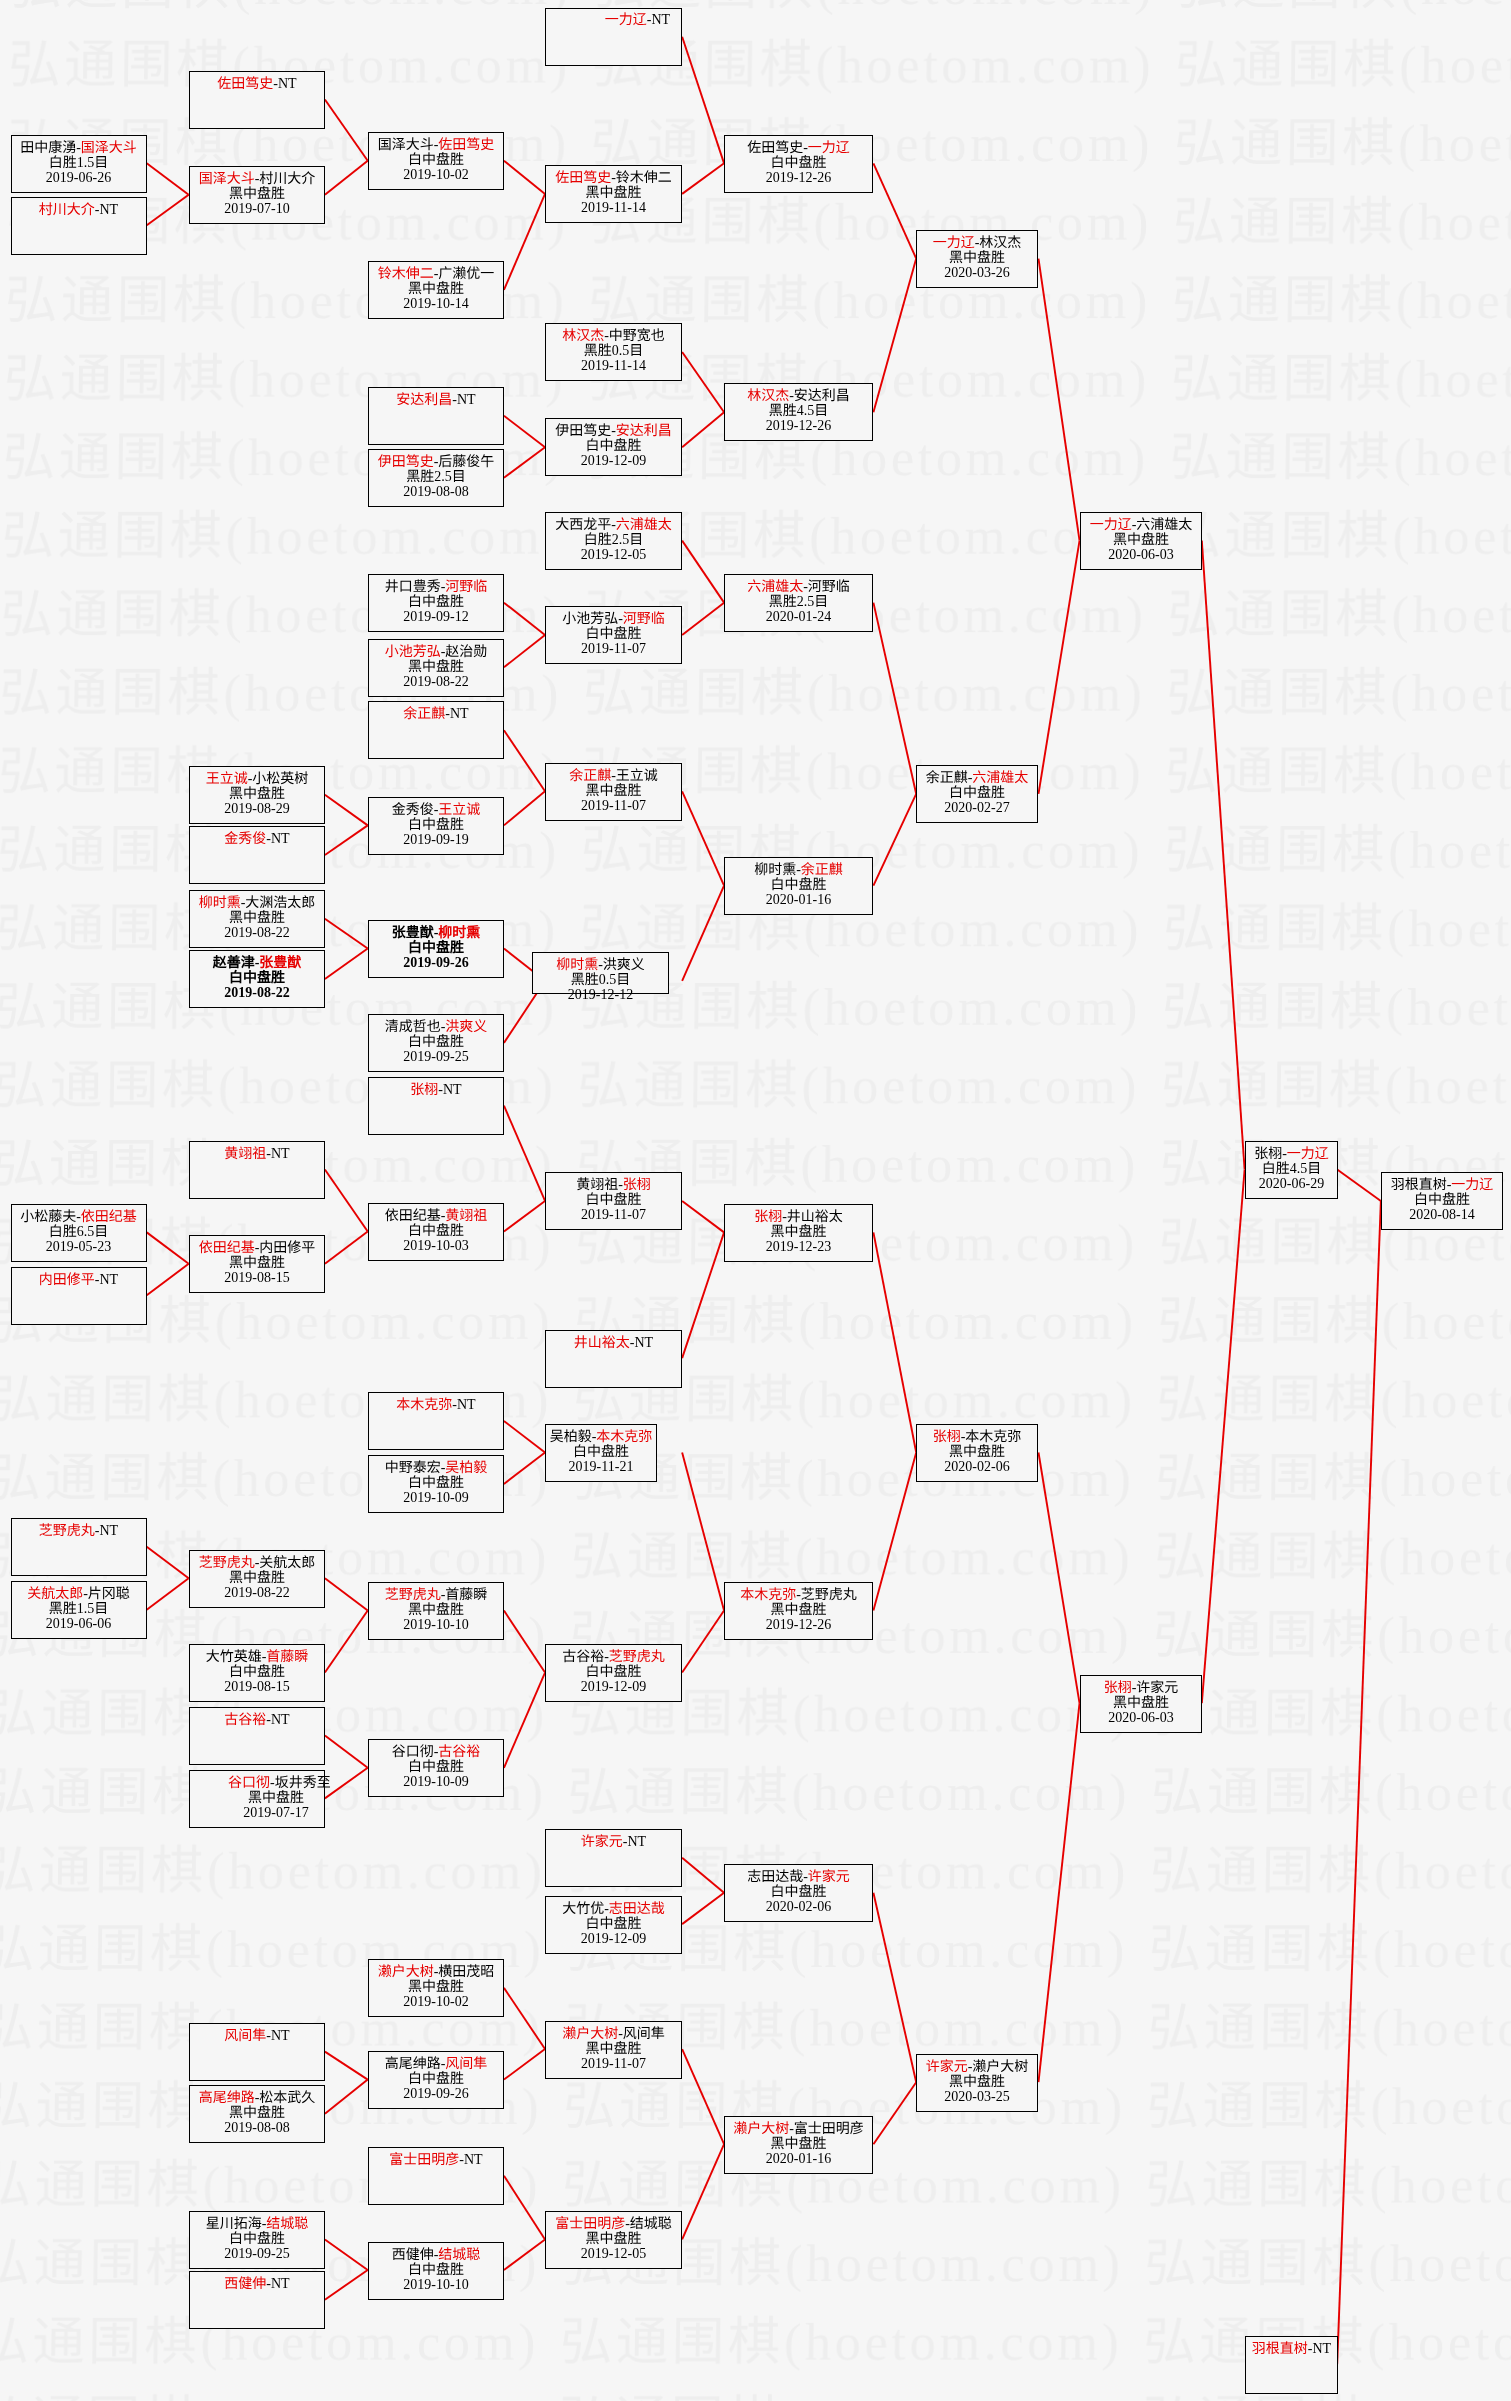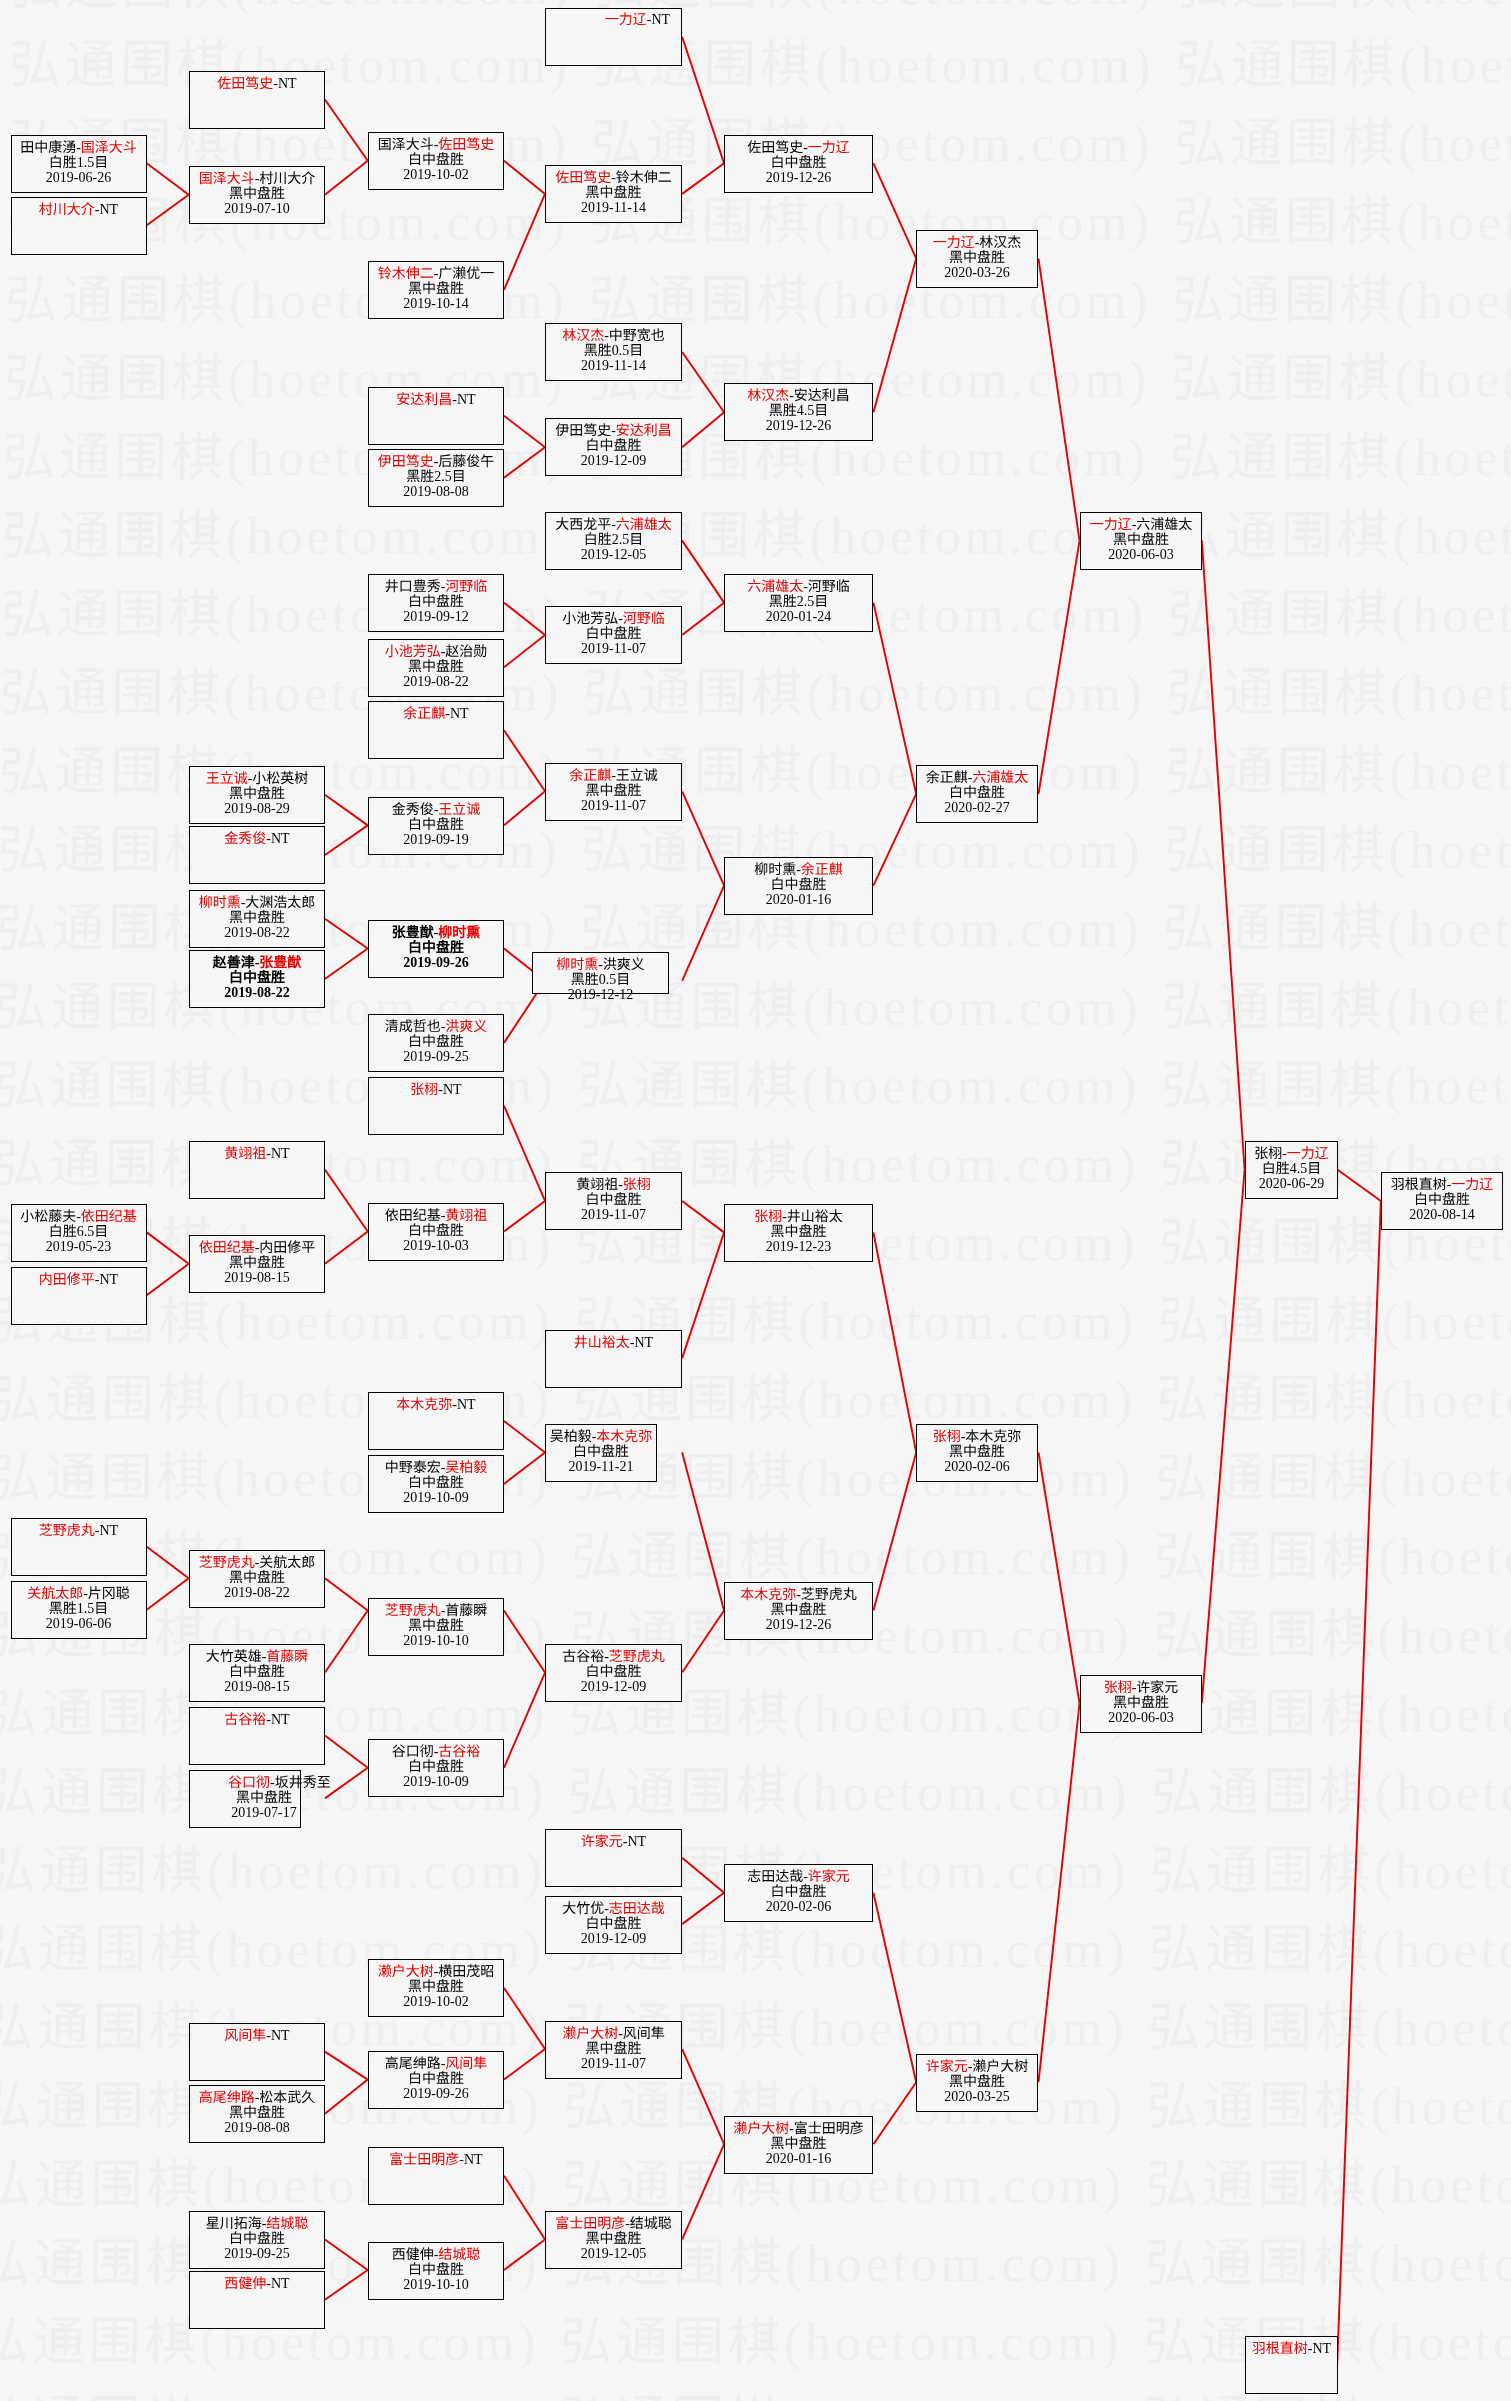--- a/index.html
+++ b/index.html
@@ -190,21 +190,21 @@
         <div class="ln">2019-08-22</div>
       </div>
       <div class="box" style="left: 189px; top: 1644px; width: 136px; height: 58px;">
         <div class="ln"><span>大竹英雄</span><span>-</span><span class="win">首藤瞬</span></div>
         <div class="ln">白中盘胜</div>
         <div class="ln">2019-08-15</div>
       </div>
       <div class="box" style="left: 189px; top: 1707px; width: 136px; height: 58px;">
         <div class="ln"><span class="win">古谷裕</span><span>-</span><span>NT</span></div>
       </div>
-      <div class="box" style="left: 189px; top: 1770px; width: 112px; height: 58px; padding-left: 38px;">
+      <div class="box" style="left: 189px; top: 1770px; width: 136px; height: 58px; padding-left: 38px;">
         <div class="ln"><span class="win">谷口彻</span><span>-</span><span>坂井秀至</span></div>
         <div class="ln">黑中盘胜</div>
         <div class="ln">2019-07-17</div>
       </div>
       <div class="box" style="left: 189px; top: 2023px; width: 136px; height: 58px;">
         <div class="ln"><span class="win">风间隼</span><span>-</span><span>NT</span></div>
       </div>
       <div class="box" style="left: 189px; top: 2085px; width: 136px; height: 58px;">
         <div class="ln"><span class="win">高尾绅路</span><span>-</span><span>松本武久</span></div>
         <div class="ln">黑中盘胜</div>
@@ -273,21 +273,21 @@
         <div class="ln">2019-10-03</div>
       </div>
       <div class="box" style="left: 368px; top: 1392px; width: 136px; height: 58px;">
         <div class="ln"><span class="win">本木克弥</span><span>-</span><span>NT</span></div>
       </div>
       <div class="box" style="left: 368px; top: 1455px; width: 136px; height: 58px;">
         <div class="ln"><span>中野泰宏</span><span>-</span><span class="win">吴柏毅</span></div>
         <div class="ln">白中盘胜</div>
         <div class="ln">2019-10-09</div>
       </div>
-      <div class="box" style="left: 368px; top: 1582px; width: 136px; height: 58px; margin-top: 16px;">
+      <div class="box" style="left: 368px; top: 1582px; width: 136px; height: 58px;">
         <div class="ln"><span class="win">芝野虎丸</span><span>-</span><span>首藤瞬</span></div>
         <div class="ln">黑中盘胜</div>
         <div class="ln">2019-10-10</div>
       </div>
       <div class="box" style="left: 368px; top: 1739px; width: 136px; height: 58px;">
         <div class="ln"><span>谷口彻</span><span>-</span><span class="win">古谷裕</span></div>
         <div class="ln">白中盘胜</div>
         <div class="ln">2019-10-09</div>
       </div>
       <div class="box" style="left: 368px; top: 1959px; width: 136px; height: 58px;">

